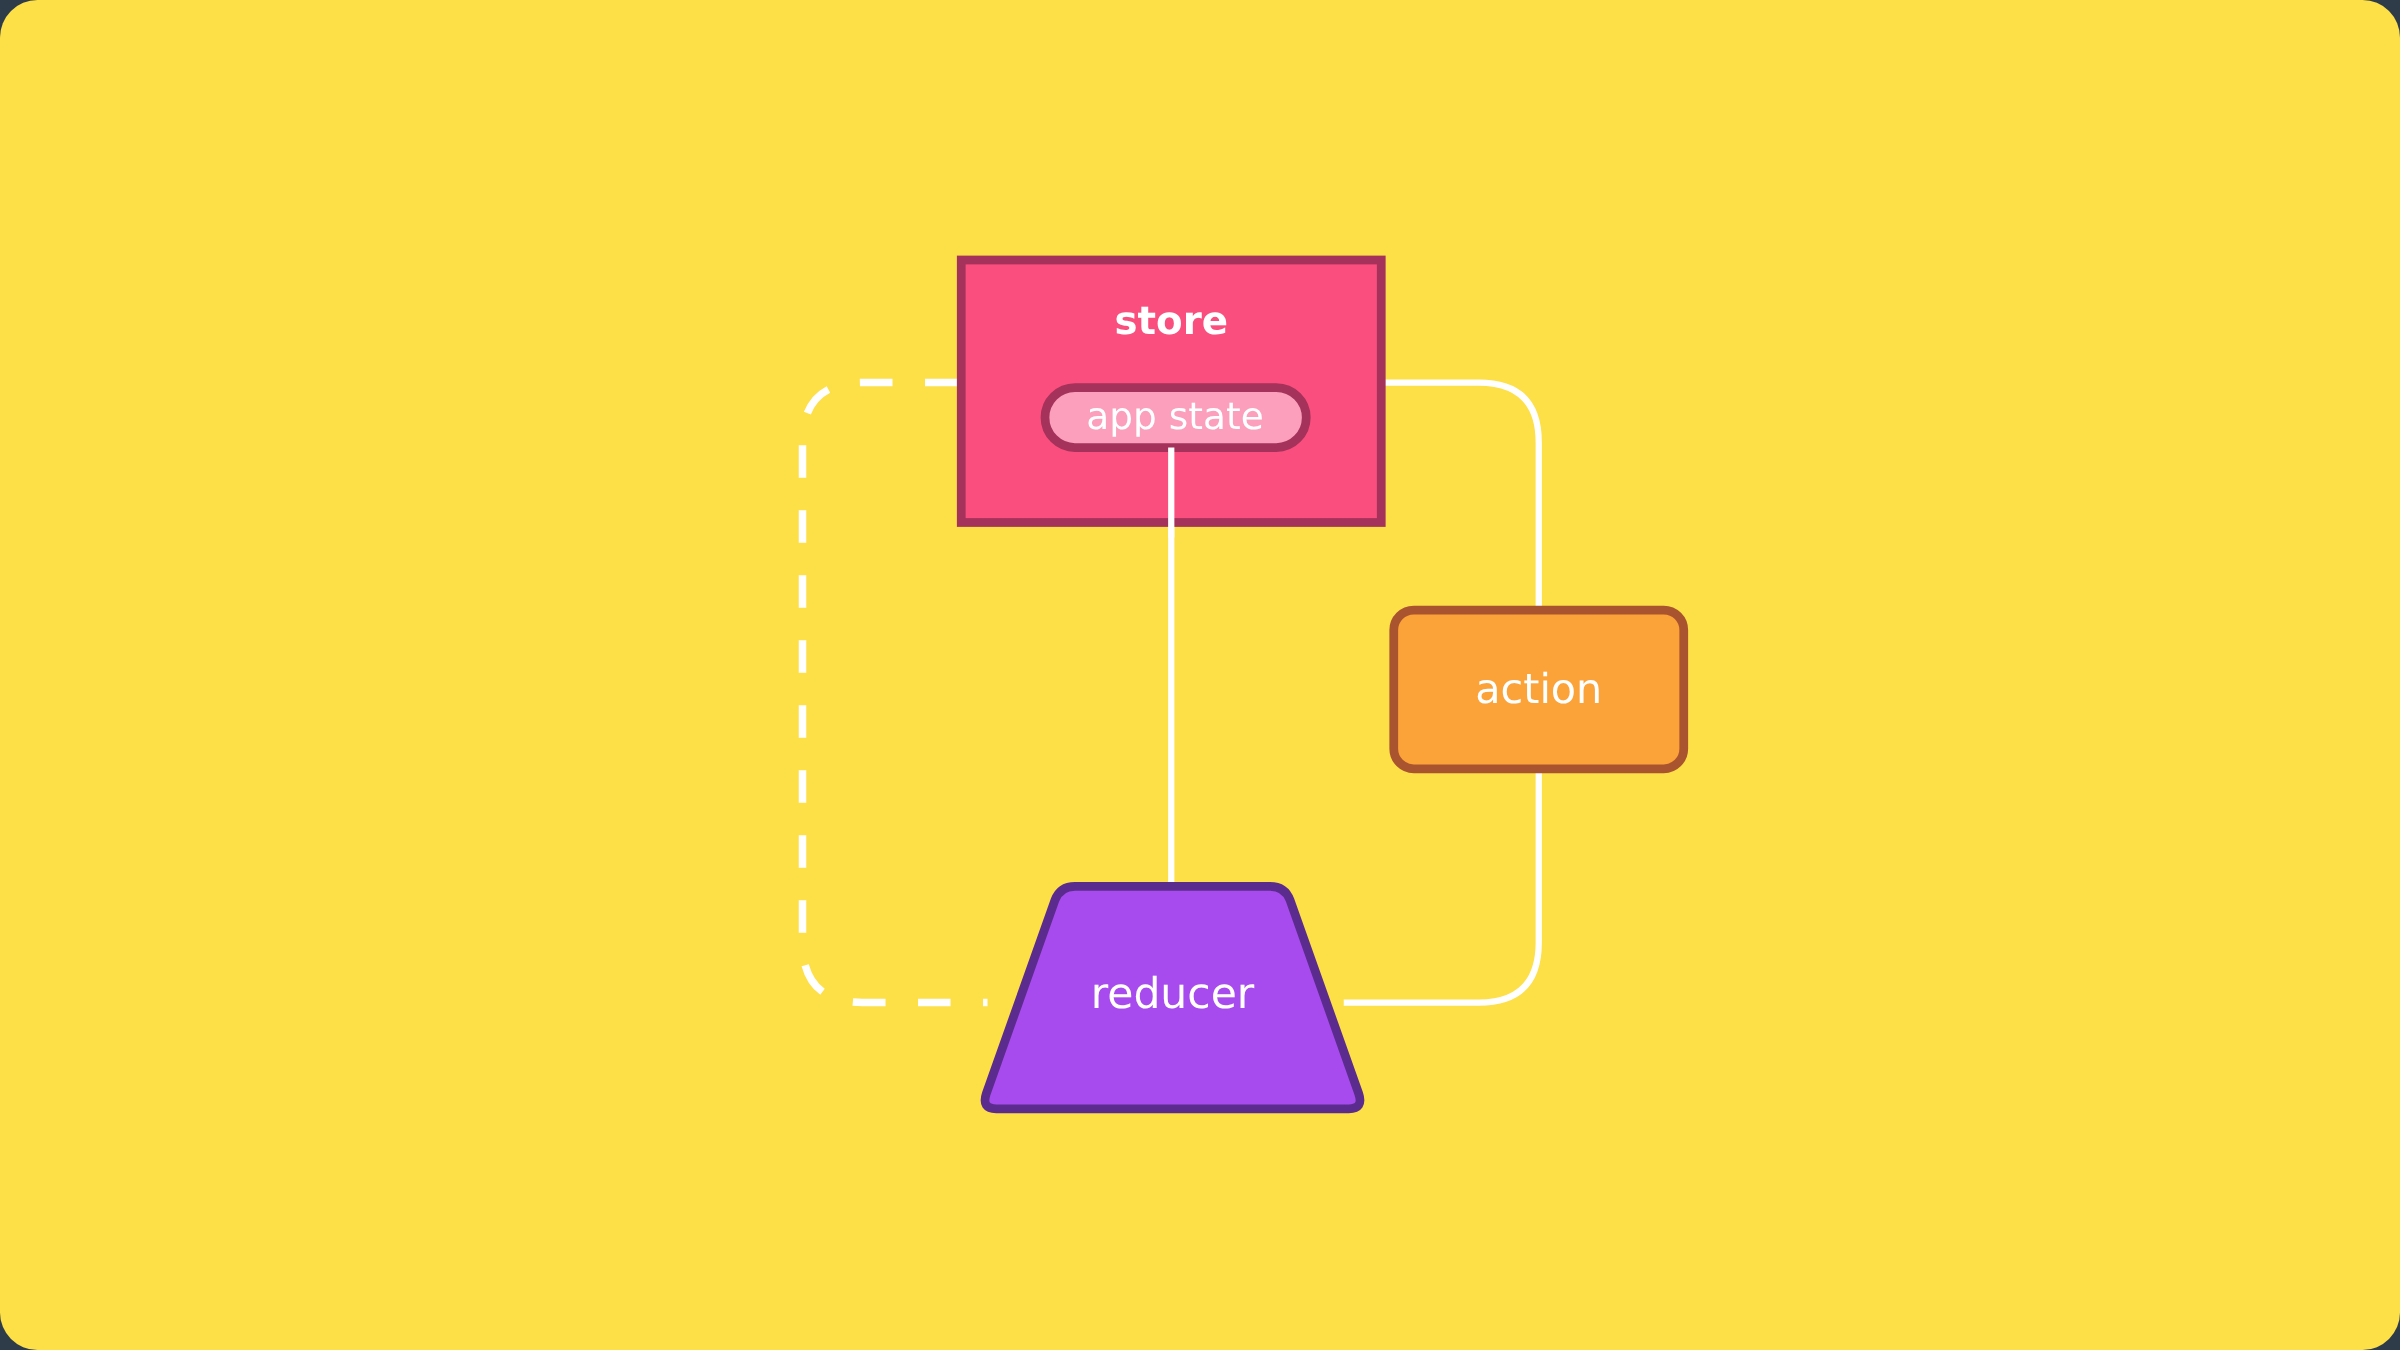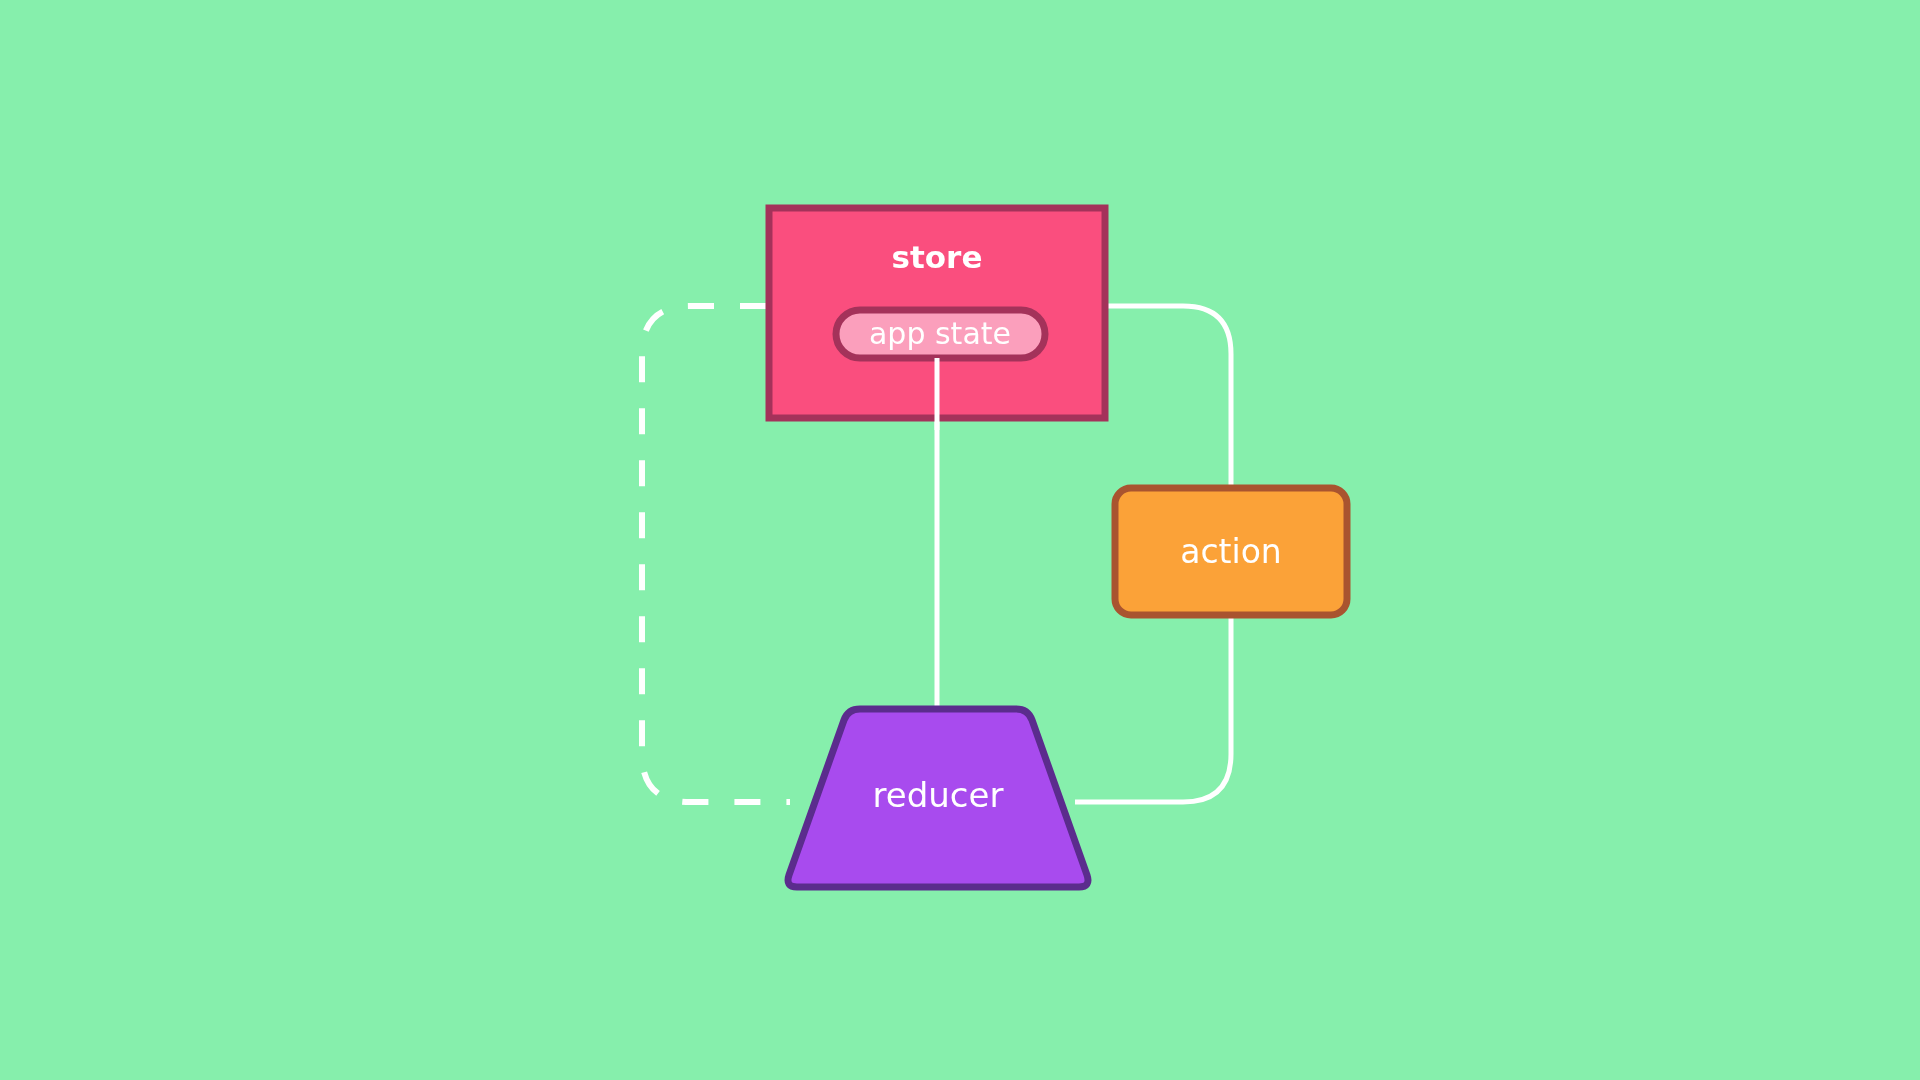--- a/index.html
+++ b/index.html
@@ -11,21 +11,22 @@
   body {
     width: 1920px;
     height: 1080px;
     overflow: hidden;
     font-family: "DejaVu Sans", "Liberation Sans", sans-serif;
   }
   #stage {
     position: relative;
     width: 1920px;
     height: 1080px;
-    background: #86efac;
+    background: #fde047;
+    border-radius: 30px;
   }
   #diagram-svg {
     position: absolute;
     left: 0;
     top: 0;
     width: 1920px;
     height: 1080px;
     display: block;
   }
   .node-label {

